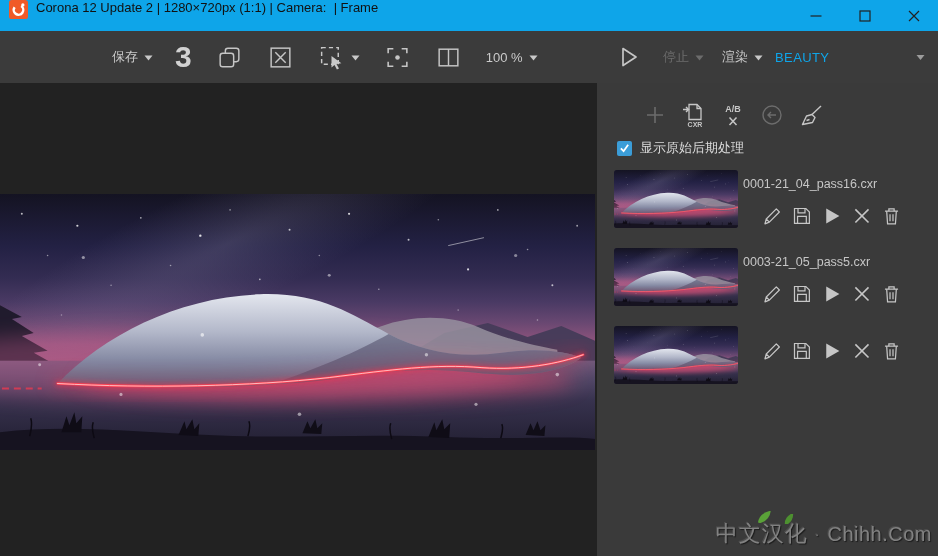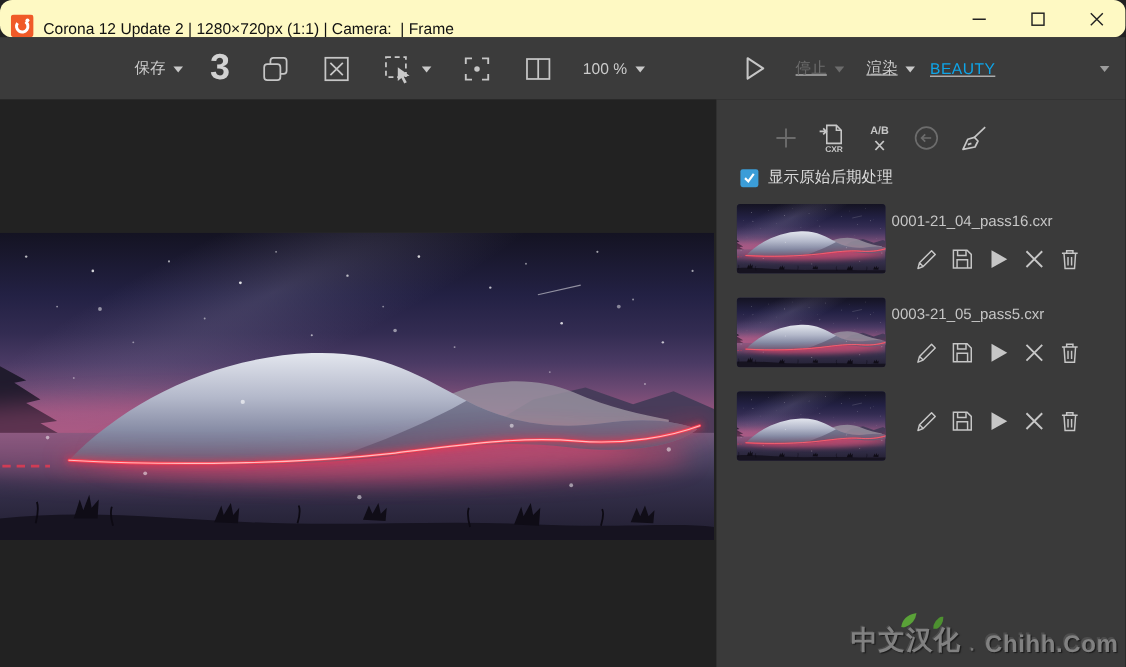--- a/index.html
+++ b/index.html
@@ -1,35 +1,35 @@
 <!DOCTYPE html>
 <html><head>
 <meta charset="utf-8">
 <style>
   html,body{margin:0;padding:0;background:#222;}
   body{width:938px;height:556px;overflow:hidden;font-family:"Liberation Sans",sans-serif;-webkit-font-smoothing:antialiased;}
   .window{width:938px;height:556px;display:flex;flex-direction:column;}
 
   
-  .titlebar{flex:0 0 31px;height:31px;background:#fef9c3;display:flex;align-items:flex-end;padding-left:9px;box-sizing:border-box;border-radius:10px;}
+  .titlebar{flex:0 0 31px;height:31px;background:#0ea5e9;display:flex;align-items:flex-start;padding-left:9px;box-sizing:border-box;}
   .app-logo{width:19px;height:19px;margin-right:8px;flex:0 0 19px;}
   .title-text{font-size:13px;color:#111;white-space:pre;}
   .win-controls{margin-left:auto;display:flex;height:100%;}
   .win-btn{width:49px;height:100%;display:flex;align-items:center;justify-content:center;color:#222;}
 
   
   .toolbar{flex:0 0 52px;height:52px;background:#3b3b3b;display:flex;align-items:center;color:#c9c9c9;}
   .tb-left{flex:1;display:flex;align-items:center;gap:24px;padding-left:112px;}
   .tb-group{display:flex;align-items:center;gap:6px;cursor:default;}
   .tb-label{font-size:13px;color:#cbcbcb;}
   .big-num{font-size:30px;font-weight:bold;color:#d2d2d2;line-height:1;margin-left:-2px;}
   .caret{width:9px;height:7px;display:inline-block;}
   .caret svg{display:block;}
   .icon-btn{display:flex;align-items:center;justify-content:center;color:#c6c6c6;}
-  .tb-right{flex:0 0 341px;width:341px;display:flex;align-items:center;padding-left:18px;box-sizing:border-box;position:relative;text-decoration:underline;}
+  .tb-right{flex:0 0 341px;width:341px;display:flex;align-items:center;padding-left:18px;box-sizing:border-box;position:relative;}
   .disabled{color:#6c6c6c !important;}
   .mL22{margin-left:22px}.mL18{margin-left:18px}.mL12{margin-left:12px}
   .beauty-caret{position:absolute;right:13px;top:50%;transform:translateY(-50%);color:#9c9c9c;}
 
   
   .content{flex:1;display:flex;min-height:0;}
   .canvas{flex:0 0 597px;width:597px;background:#222;position:relative;overflow:hidden;}
   .render{position:absolute;left:0;top:111px;width:595px;height:256px;display:block;}
 
   
@@ -44,22 +44,22 @@
   .items{padding:13px 0 0 17px;display:flex;flex-direction:column;gap:20px;}
   .item{display:flex;height:58px;}
   .thumb{flex:0 0 124px;width:124px;height:58px;border-radius:3px;overflow:hidden;background:#2a2840;}
   .thumb svg{display:block;}
   .item-right{flex:1;display:flex;flex-direction:column;min-width:0;}
   .item-name{font-size:12.5px;color:#c6c6c6;padding:7px 12px 0 5px;white-space:nowrap;}
   .item-actions{display:flex;gap:9px;padding:14px 0 0 23px;color:#c9c9c9;}
   .item-actions .icon-btn{width:21px;height:21px;}
 
   
-  .watermark{position:absolute;right:6px;bottom:7px;display:flex;align-items:flex-end;gap:7px;
-    font-weight:bold;color:#818181;letter-spacing:1px;
+  .watermark{position:absolute;right:6px;bottom:7px;display:flex;align-items:center;gap:7px;
+    font-weight:normal;color:#818181;letter-spacing:1px;
     text-shadow:1px 1px 1px rgba(0,0,0,.55), -1px -1px 0 rgba(255,255,255,.10);}
   .wm-cn{font-size:22px;position:relative;}
   .wm-dot{font-size:14px;color:#7a7a7a;}
   .wm-en{font-size:20px;letter-spacing:.5px;}
   .leaf{position:absolute;}
 </style>
 </head>
 <body>
 
 <svg width="0" height="0" style="position:absolute" aria-hidden="true">

